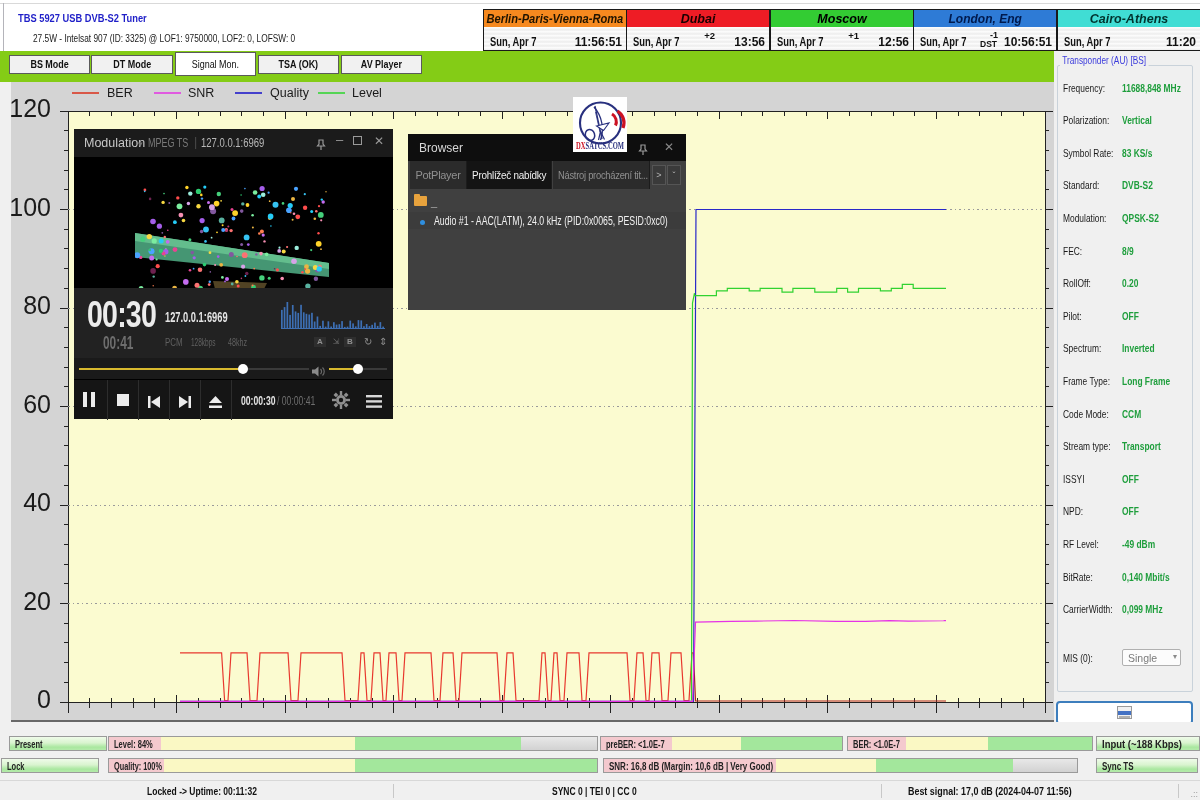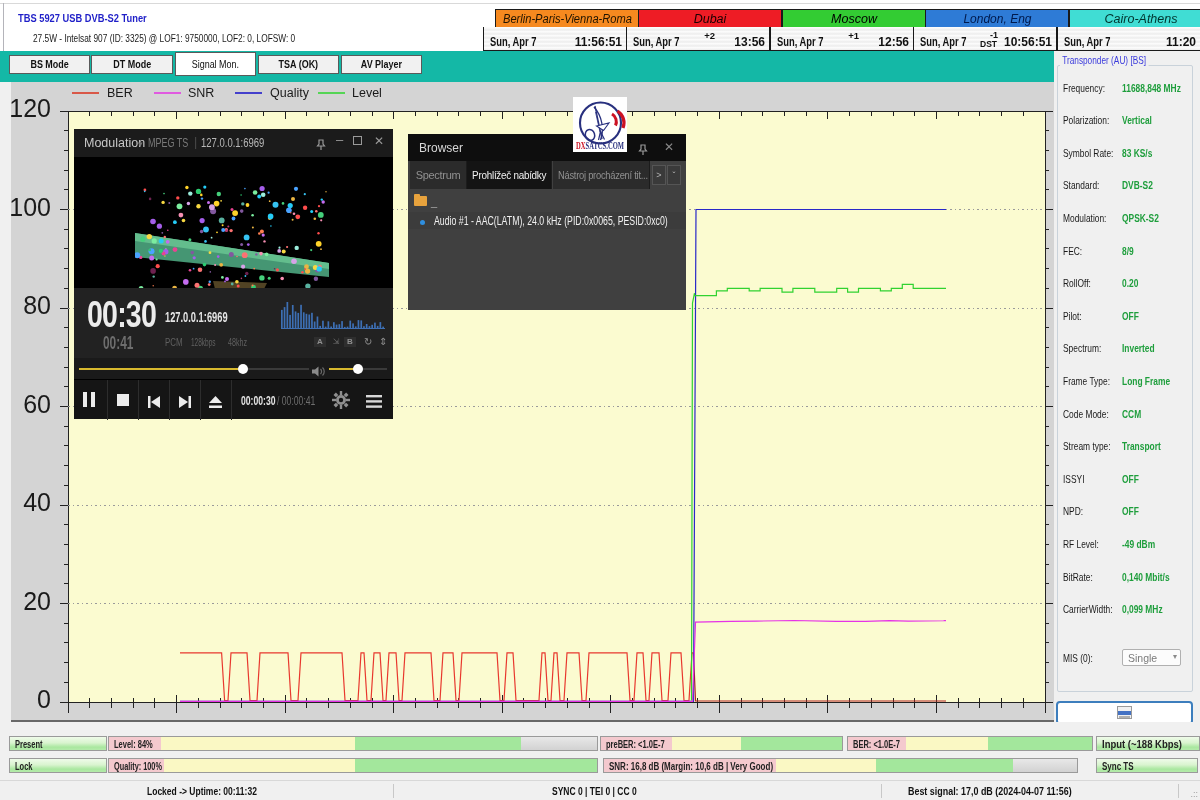--- a/index.html
+++ b/index.html
@@ -1,26 +1,26 @@
 <!DOCTYPE html>
 <html><head><meta charset="utf-8"><style>
 * { margin:0; padding:0; box-sizing:border-box; }
 html,body { width:1200px; height:800px; overflow:hidden; }
 body { font-family:"Liberation Sans",sans-serif; background:#f0f0f0; position:relative; }
 
 #hdr { position:absolute; left:0; top:0; width:1200px; height:51px; background:#fff; }
 #hdr2 { position:absolute; left:0; top:3px; width:1200px; height:1px; background:#d9d9d9; }
 
-.chead { position:absolute; top:9px; height:19px; border:1px solid #1a1a1a; font-size:12.5px; font-weight:normal; font-style:italic; display:flex; align-items:center; justify-content:center; white-space:nowrap;margin-left:12px; }
+.chead { position:absolute; top:9px; height:19px; border:1px solid #1a1a1a; font-size:12.5px; font-weight:bold; font-style:italic; display:flex; align-items:center; justify-content:center; white-space:nowrap; }
 .cdate { position:absolute; top:27px; height:24px; border:1px solid #1a1a1a; border-top:none;
   background:repeating-linear-gradient(180deg,#fdfdfd 0px,#f4f4f4 2px,#ebebeb 3px,#f8f8f8 4px); }
 .cd1 { position:absolute; left:6px; top:8px; font-size:12px; font-weight:bold; color:#111; transform:scaleX(0.78); transform-origin:0 0; }
 .cd2 { position:absolute; right:4px; top:8px; font-size:12px; font-weight:bold; color:#111; }
 
-#tabs { position:absolute; left:0; top:51px; width:1054px; height:31px; background:#14b8a6; }
+#tabs { position:absolute; left:0; top:51px; width:1054px; height:31px; background:#84cc16; }
 .tab { position:absolute; top:4px; height:19px; background:#f1f1f1; border:1px solid #5a5a5a; font-size:11.5px; font-weight:bold; color:#111; text-align:center; line-height:17px; }
 .tab.active { top:1px; height:24px; background:#fff; font-weight:normal; z-index:2; line-height:22px; }
 
 #chart { position:absolute; left:11px; top:82px; width:1043px; height:640px; background:#d4d4d4; border-bottom:2px solid #686868; }
 .leg { position:absolute; top:4px; font-size:12.5px; color:#1a1a1a; }
 .legline { position:absolute; top:10px; width:27px; height:2px; }
 
 #pot { position:absolute; left:74px; top:129px; width:319px; height:290px; background:#000; z-index:5; }
 #pot .tbar { position:absolute; left:0; top:0; width:100%; height:28px; background:#1b1b1b; }
 #pot .vid { position:absolute; left:0; top:28px; width:100%; height:131px; background:#000; overflow:hidden; }
@@ -475,21 +475,21 @@
 </div>
 
 <div id="brow">
   <div class="tbar">
     <span style="position:absolute;left:11px;top:7px;font-size:12px;color:#d8d8d8;white-space:nowrap">Browser</span>
     <span style="position:absolute;right:38px;top:8px"><svg width="10" height="12" viewBox="0 0 10 12">
           <path d="M3 1 h4 v4 l1.5 2 h-7 L3 5 Z M5 7 v4" stroke="#9a9a9a" stroke-width="1.2" fill="none"></path>
         </svg></span>
     <span style="position:absolute;left:256px;top:6px;font-size:12px;color:#8a8a8a;white-space:nowrap">✕</span>
   </div>
-  <div class="btab" style="left:2px;width:57px">Spectrum</div>
+  <div class="btab" style="left:2px;width:57px">PotPlayer</div>
   <div class="btab act" style="left:59px;width:85px"><span style="display:inline-block;transform:scaleX(0.9)">Prohlížeč nabídky</span></div>
   <div class="btab" style="left:145px;width:97px;text-align:left;padding-left:5px"><span style="display:inline-block;transform:scaleX(0.85);transform-origin:0 50%">Nástroj procházení tit...</span></div>
   <div style="position:absolute;left:244px;top:31px;width:14px;height:20px;background:#3a3a3a;border:1px solid #555;color:#b8b8b8;font-size:9px;text-align:center;line-height:19px">&gt;</div>
   <div style="position:absolute;left:259px;top:31px;width:14px;height:20px;background:#3a3a3a;border:1px solid #555;color:#b8b8b8;font-size:9px;text-align:center;line-height:19px">ˇ</div>
   <div style="position:absolute;left:6px;top:62px;width:13px;height:10px;background:#e8a33d;border-radius:1px"></div>
   <div style="position:absolute;left:6px;top:60px;width:6px;height:3px;background:#e8a33d;border-radius:1px 1px 0 0"></div>
   <span style="position:absolute;left:23px;top:62px;font-size:11px;color:#aaa;white-space:nowrap">_</span>
   <div style="position:absolute;left:0px;top:78px;width:278px;height:17px;background:#3c3c3c"></div>
   <div style="position:absolute;left:12px;top:86px;width:5px;height:5px;border-radius:50%;background:#2f8fe0"></div>
   <span style="position:absolute;left:26px;top:80px;font-size:12.5px;color:#f0f0f0;white-space:nowrap;transform:scaleX(0.7);transform-origin:0 0">Audio #1 - AAC(LATM), 24.0 kHz (PID:0x0065, PESID:0xc0)</span>
@@ -557,21 +557,21 @@
     <div style="position:absolute;left:0;top:4px;width:13px;height:4px;background:#4472c4"></div>
     <div style="position:absolute;left:1px;top:9px;width:11px;height:2px;background:#b0b0b0"></div>
   </div>
 </div>
 
 <div id="botpanel"></div>
 <div class="bar" style="left:9px;top:736px;width:98px">
     <i style="left:0px;width:98px;background:linear-gradient(180deg,#effbe9 0%,#d9f4cf 45%,#a9e79f 78%,#b4ebaa 100%)"></i>
     <span style="transform:scaleX(0.75);transform-origin:0 50%">Present</span>
   </div>
-<div class="bar" style="left:9px;top:758px;width:98px">
+<div class="bar" style="left:1px;top:758px;width:98px">
     <i style="left:0px;width:98px;background:linear-gradient(180deg,#effbe9 0%,#d9f4cf 45%,#a9e79f 78%,#b4ebaa 100%)"></i>
     <span style="transform:scaleX(0.75);transform-origin:0 50%">Lock</span>
   </div>
 <div class="bar" style="left:108px;top:736px;width:490px">
     <i style="left:0px;width:52px;background:#f4c9ce"></i>
     <i style="left:52px;width:194px;background:#faf8c4"></i>
     <i style="left:246px;width:166px;background:#a3e79c"></i>
     <i style="left:412px;width:78px;background:linear-gradient(180deg,#e8e8e8,#d2d2d2)"></i>
     <span style="transform:scaleX(0.75);transform-origin:0 50%">Level: 84%</span>
   </div>

